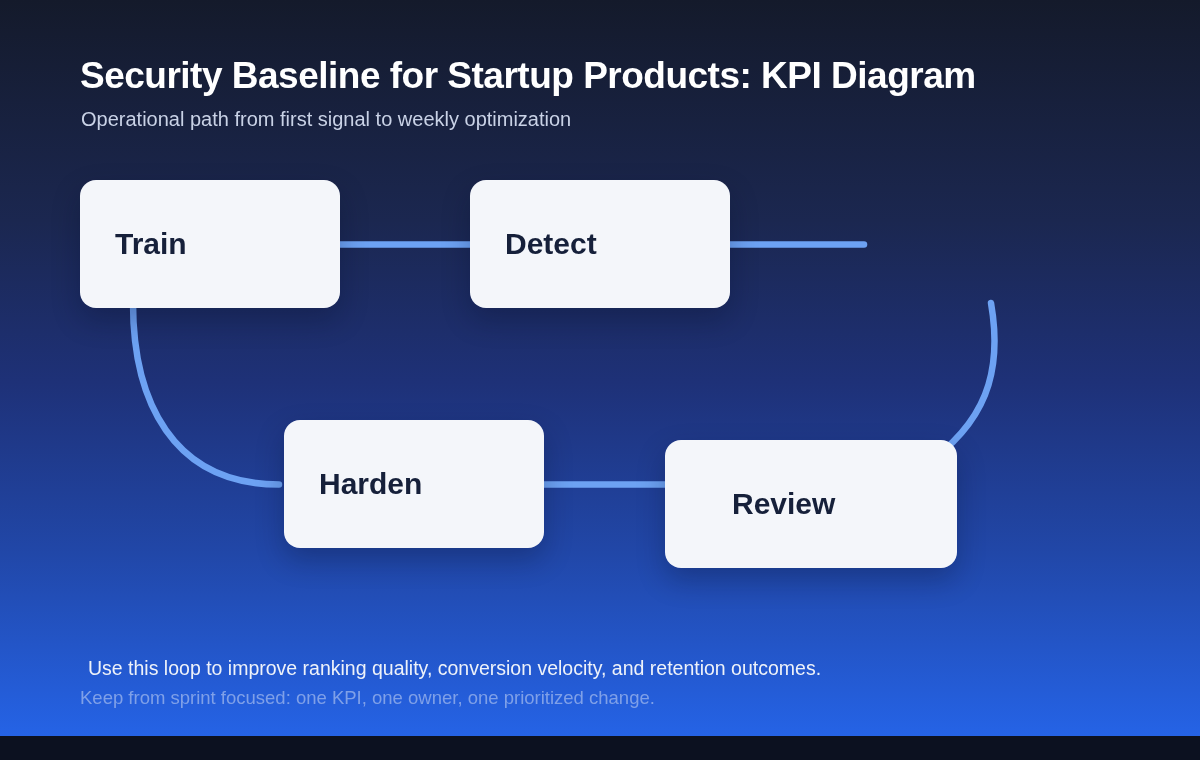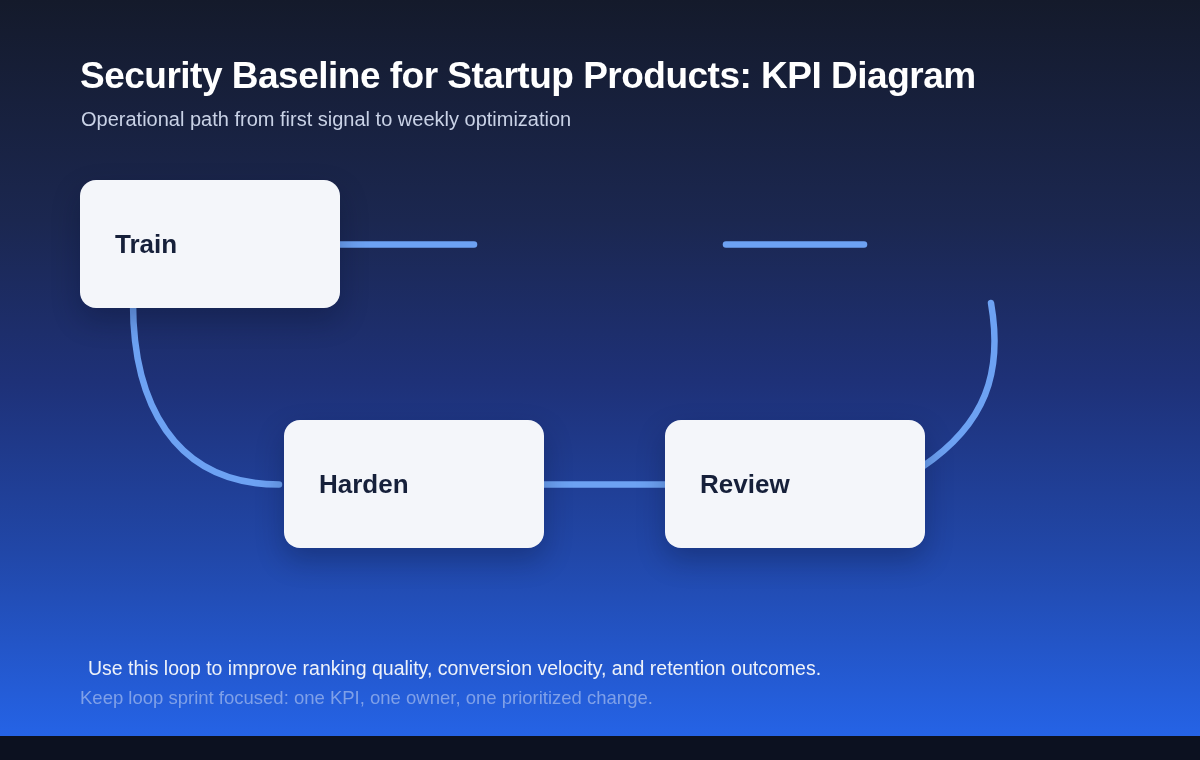--- a/index.html
+++ b/index.html
@@ -57,29 +57,29 @@
     height: 128px;
     background: #f4f6fa;
     border-radius: 16px;
     box-shadow: 0 12px 28px rgba(8, 15, 40, 0.28);
     display: flex;
     align-items: center;
     z-index: 2;
   }
   .node-label {
     padding-left: 35px;
-    font-size: 26px;
+    font-size: 30px;
     font-weight: 700;
     color: #16203a;
   }
   .node-train  { left: 80px;  top: 180px; }
   .node-detect { left: 470px; top: 180px; }
   .node-report { left: 860px; top: 180px; }
   .node-harden { left: 284px; top: 420px; }
-  .node-review { left: 665px; top: 420px; }
+  .node-review { left: 665px; top: 440px; padding-left: 32px; }
   .footer-primary {
     position: absolute;
     left: 80px;
     top: 649px;
     margin: 8px;
     font-size: 19.5px;
     font-weight: 400;
     color: #eef2f9;
   }
   .footer-secondary {
@@ -104,23 +104,26 @@
     <line class="connector" x1="336" y1="244.5" x2="474" y2="244.5"></line>
     <line class="connector" x1="726" y1="244.5" x2="864" y2="244.5"></line>
     <line class="connector" x1="531" y1="484.5" x2="669" y2="484.5"></line>
     <path class="connector" d="M 133 303 C 133 400, 172 484.5, 279 484.5"></path>
     <path class="connector" d="M 991 303 C 1003 372, 986 424, 922 467"></path>
   </svg>
 
   <div class="node node-train">
     <span class="node-label">Train</span>
   </div>
+  <div class="node node-detect">
+    <span class="node-label">Detect</span>
+  </div>
   <div class="node node-harden">
     <span class="node-label">Harden</span>
   </div>
   <div class="node node-review">
     <span class="node-label">Review</span>
   </div>
 
   <p class="footer-primary">Use this loop to improve ranking quality, conversion velocity, and retention outcomes.</p>
-  <p class="footer-secondary">Keep loop sprint focused: one KPI, one owner, one prioritized change.</p>
+  <p class="footer-secondary">Keep from sprint focused: one KPI, one owner, one prioritized change.</p>
 
 </div>
 
 </body></html>

